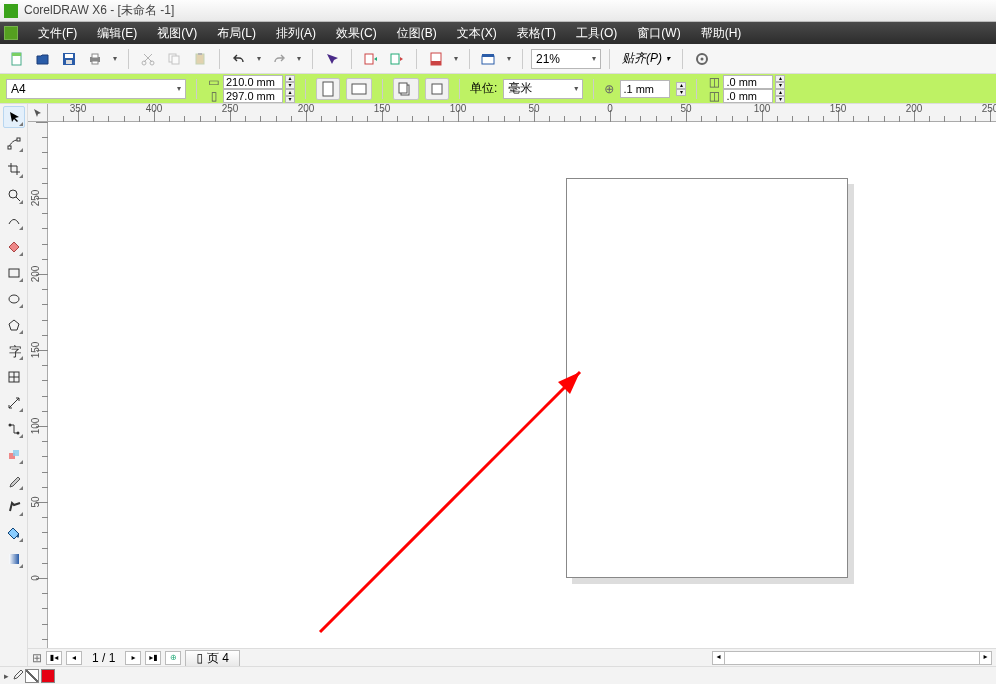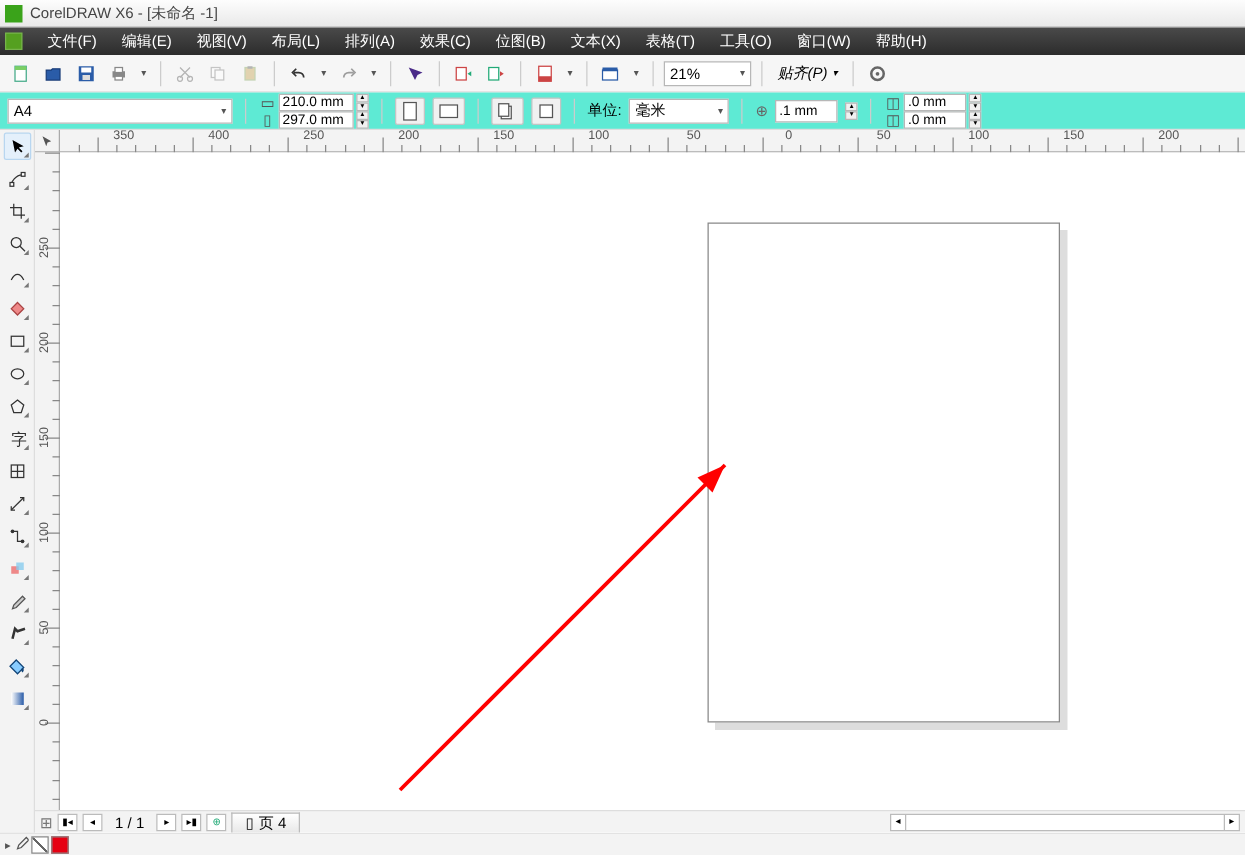--- a/index.html
+++ b/index.html
@@ -8,21 +8,21 @@
 .titlebar .logo { width: 14px; height: 14px; background: #3aa31a; margin-right: 6px; }
 .titlebar .title { color: #444; font-size: 12px; }
 .menubar { background: linear-gradient(#4a4a4a,#2c2c2c); height: 22px; display: flex; align-items: center; padding: 0 4px; }
 .menubar .m-logo { width: 14px; height: 14px; background: #55a020; margin-right: 10px; border: 1px solid #fff3; }
 .menubar .m-item { color: #fff; padding: 0 10px; line-height: 22px; height: 22px; cursor: pointer; }
 .toolbar { background: #f6f6f6; height: 30px; display: flex; align-items: center; padding: 0 6px; gap: 4px; border-bottom: 1px solid #ddd; }
 .tb-sep { width: 1px; height: 20px; background: #ccc; margin: 0 4px; }
 .tb-btn { width: 22px; height: 22px; display: flex; align-items: center; justify-content: center; border: 1px solid transparent; border-radius: 2px; cursor: pointer; }
 .tb-chev { width: 10px; height: 22px; display: flex; align-items: center; justify-content: center; color: #555; font-size: 8px; }
 .ico { display: block; }
-.propbar { background: #5eead4; height: 30px; display: flex; align-items: center; padding: 0 6px; gap: 6px; border-bottom: 1px solid #ddd; }
+.propbar { background: #bef264; height: 30px; display: flex; align-items: center; padding: 0 6px; gap: 6px; border-bottom: 1px solid #ddd; }
 .combo { height: 20px; border: 1px solid #b7b7b7; background: #fff; padding: 0 4px; display: flex; align-items: center; justify-content: space-between; }
 .combo .arrow { font-size: 8px; color: #555; margin-left: 4px; }
 .stack { display: flex; flex-direction: column; gap: 0; }
 .dim-row { display: flex; align-items: center; gap: 2px; }
 .dim-row .pre { width: 14px; text-align: center; color: #555; }
 .input-sm { height: 14px; border: 1px solid #b7b7b7; background: #fff; padding: 0 2px; font-size: 11px; width: 60px; }
 .spin { display: flex; flex-direction: column; }
 .spin div { width: 10px; height: 7px; border: 1px solid #b7b7b7; font-size: 6px; line-height: 5px; text-align: center; background: #f1f1f1; }
 .prop-btn { height: 22px; min-width: 24px; padding: 0 4px; display: flex; align-items: center; justify-content: center; border: 1px solid #c4c4c4; background: #f1f1f1; border-radius: 2px; cursor: pointer; font-style: italic; }
 .workspace { position: relative; display: flex; height: 562px; }
@@ -31,21 +31,21 @@
 .tool .corner { position: absolute; right: 1px; bottom: 1px; width: 0; height: 0; border-left: 4px solid transparent; border-bottom: 4px solid #777; }
 .canvas-area { flex: 1; position: relative; background: #fff; }
 .hruler { position: absolute; top: 0; left: 20px; right: 0; height: 18px; background: #f3f3f3; border-bottom: 1px solid #aaa; }
 .vruler { position: absolute; top: 18px; left: 0; width: 20px; bottom: 0; background: #f3f3f3; border-right: 1px solid #aaa; }
 .ruler-corner { position: absolute; top: 0; left: 0; width: 20px; height: 18px; background: #f3f3f3; border-right: 1px solid #aaa; border-bottom: 1px solid #aaa; display:flex;align-items:center;justify-content:center; }
 .ruler-tick { position: absolute; background: #888; }
 .hruler .major { top: 6px; width: 1px; height: 12px; }
 .hruler .minor { top: 12px; width: 1px; height: 6px; }
 .vruler .major { left: 8px; height: 1px; width: 12px; }
 .vruler .minor { left: 14px; height: 1px; width: 6px; }
-.hruler .lbl { position: absolute; top: -1px; font-size: 10px; color: #555; transform: translateX(-50%); margin-left: 21px; }
+.hruler .lbl { position: absolute; top: -1px; font-size: 10px; color: #555; transform: translateX(-50%); }
 .vruler .lbl { position: absolute; left: 2px; font-size: 10px; color: #555; writing-mode: vertical-rl; transform: translateY(-50%) rotate(180deg); }
 .canvas { position: absolute; top: 18px; left: 20px; right: 0; bottom: 0; overflow: hidden; background: #fff; }
 .page { position: absolute; left: 518px; top: 56px; width: 282px; height: 400px; background: #fff; border: 1px solid #888; box-shadow: 6px 6px 0 #ddd; }
 .flower { position: absolute; left: 30px; top: 10px; }
 .arrow-anno { position: absolute; left: 252px; top: 230px; }
 .bottom-bar { height: 18px; background: #f3f3f3; border-top: 1px solid #ddd; display: flex; align-items: center; padding: 0 4px; gap: 4px; position: absolute; bottom: 0; left: 0; right: 0; }
 .bottom-bar .nav-btn { width: 16px; height: 14px; border: 1px solid #bbb; background: #fff; display: flex; align-items: center; justify-content: center; font-size: 8px; cursor: pointer; }
 .bottom-bar .page-tab { height: 16px; padding: 0 10px; background: linear-gradient(#fff,#e8e8e8); border: 1px solid #bbb; border-bottom: none; display: flex; align-items: center; cursor: pointer; gap:4px;}
 .bottom-bar .hscroll { flex: 1; margin-left: auto; height: 14px; border: 1px solid #bbb; background: #fff; position: relative; max-width: 280px; }
 .palette { height: 18px; background: #f3f3f3; border-top: 1px solid #ddd; display: flex; align-items: center; padding: 0 4px; gap: 2px; }

